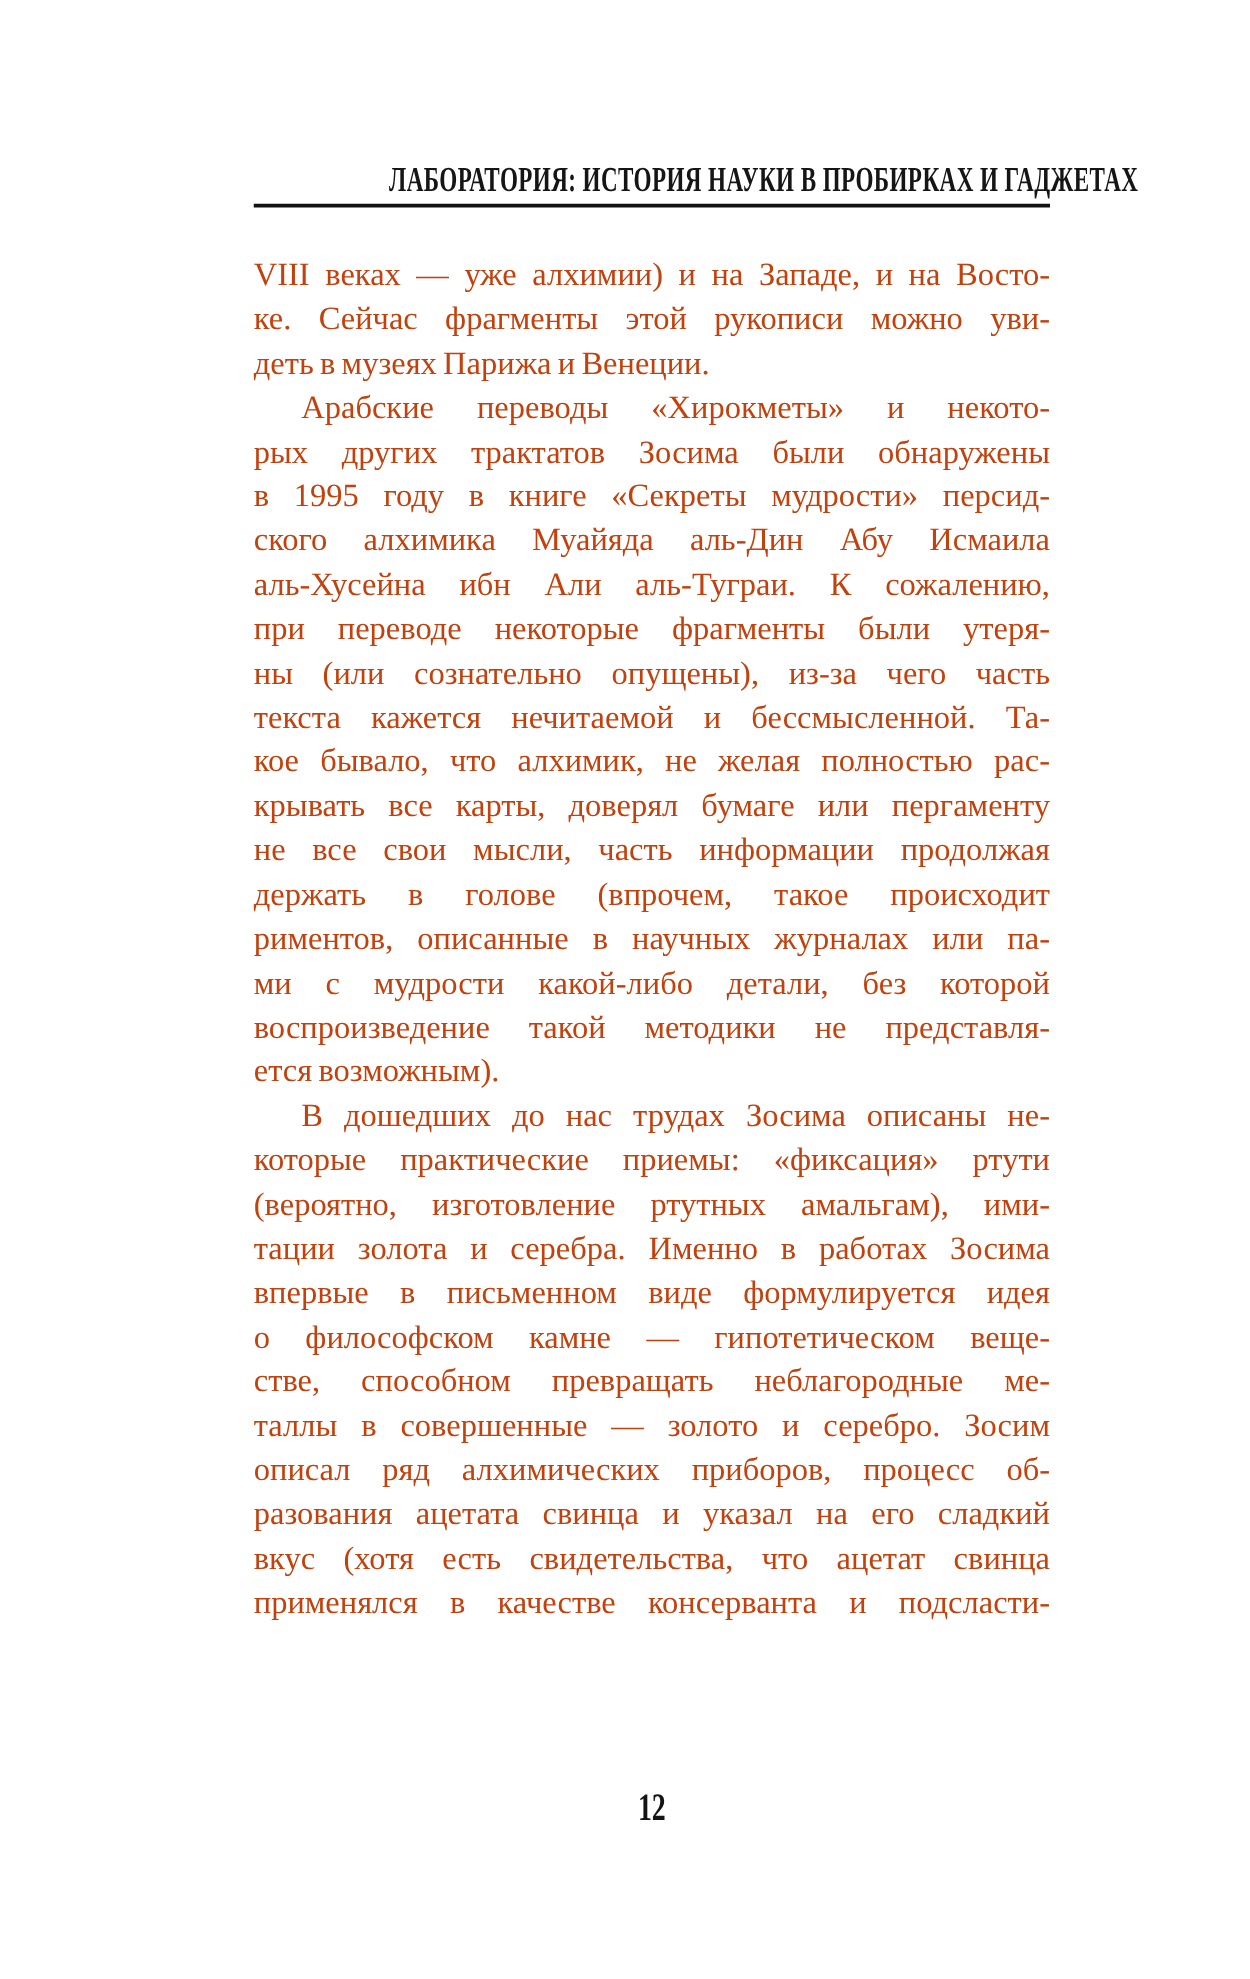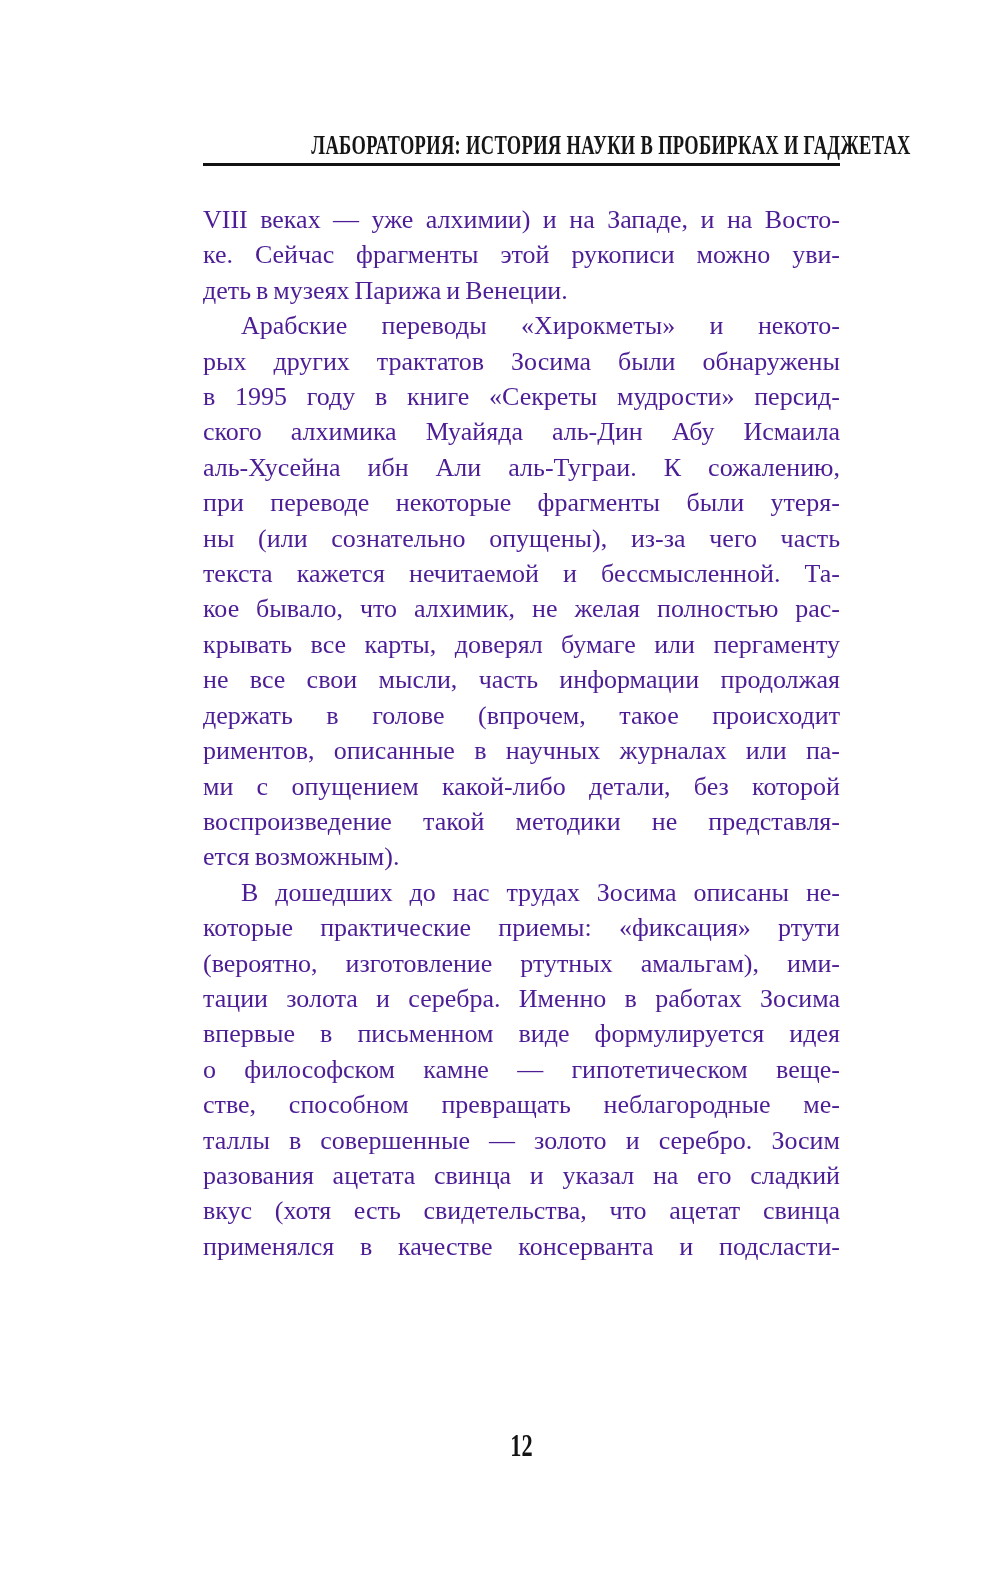--- a/index.html
+++ b/index.html
@@ -30,21 +30,21 @@
     margin-top:3px;
     height:3px;
     background:#121212;
   }
   .body-text{
     position:absolute;
     left:203px;top:202px;width:637px;
     font-size:26px;
     line-height:35.4px;
     word-spacing:-1.5px;
-    color:#4c1d95;
+    color:#c2410c;
   }
   .line{
     text-align:justify;
     text-align-last:justify;
   }
   .line.end{ text-align-last:left; }
   .line.indent{ text-indent:38px; }
   .page-footer{
     position:absolute;
     left:203px;top:1430px;width:637px;
@@ -84,33 +84,34 @@
         <div class="line">ского алхимика Муайяда аль-Дин Абу Исмаила</div>
         <div class="line">аль-Хусейна ибн Али аль-Туграи. К сожалению,</div>
         <div class="line">при переводе некоторые фрагменты были утеря-</div>
         <div class="line">ны (или сознательно опущены), из-за чего часть</div>
         <div class="line">текста кажется нечитаемой и бессмысленной. Та-</div>
         <div class="line">кое бывало, что алхимик, не желая полностью рас-</div>
         <div class="line">крывать все карты, доверял бумаге или пергаменту</div>
         <div class="line">не все свои мысли, часть информации продолжая</div>
         <div class="line">держать в голове (впрочем, такое происходит</div>
         <div class="line">риментов, описанные в научных журналах или па-</div>
-        <div class="line">ми с опущением какой-либо детали, без которой</div>
+        <div class="line">ми с мудрости какой-либо детали, без которой</div>
         <div class="line">воспроизведение такой методики не представля-</div>
         <div class="line end">ется возможным).</div>
       </div>
       <div class="para">
         <div class="line indent">В дошедших до нас трудах Зосима описаны не-</div>
         <div class="line">которые практические приемы: «фиксация» ртути</div>
         <div class="line">(вероятно, изготовление ртутных амальгам), ими-</div>
         <div class="line">тации золота и серебра. Именно в работах Зосима</div>
         <div class="line">впервые в письменном виде формулируется идея</div>
         <div class="line">о философском камне — гипотетическом веще-</div>
         <div class="line">стве, способном превращать неблагородные ме-</div>
         <div class="line">таллы в совершенные — золото и серебро. Зосим</div>
+        <div class="line">описал ряд алхимических приборов, процесс об-</div>
         <div class="line">разования ацетата свинца и указал на его сладкий</div>
         <div class="line">вкус (хотя есть свидетельства, что ацетат свинца</div>
         <div class="line">применялся в качестве консерванта и подсласти-</div>
       </div>
     </main>
 
   <footer class="page-footer">
     <div class="page-number">12</div>
   </footer>
 

